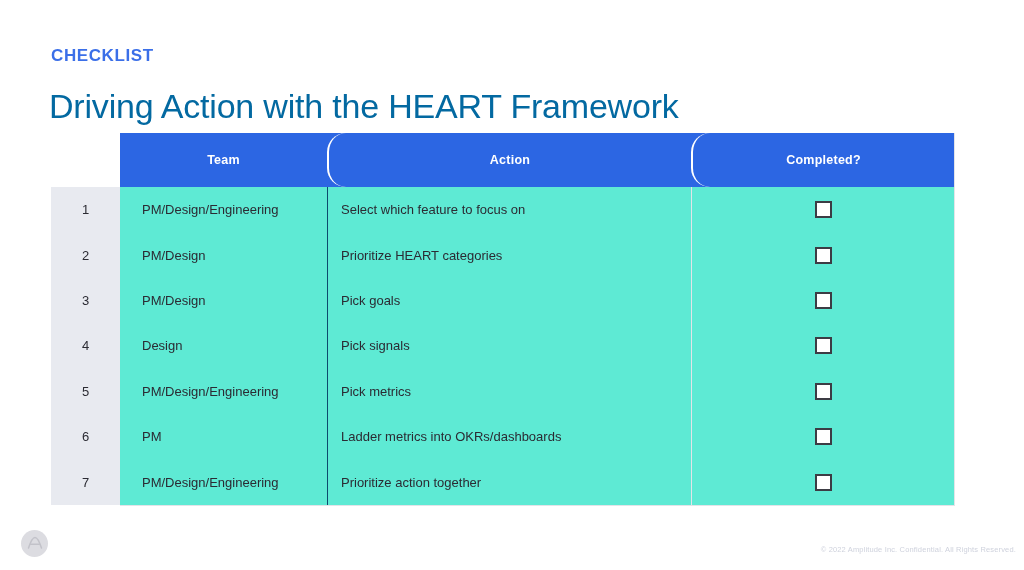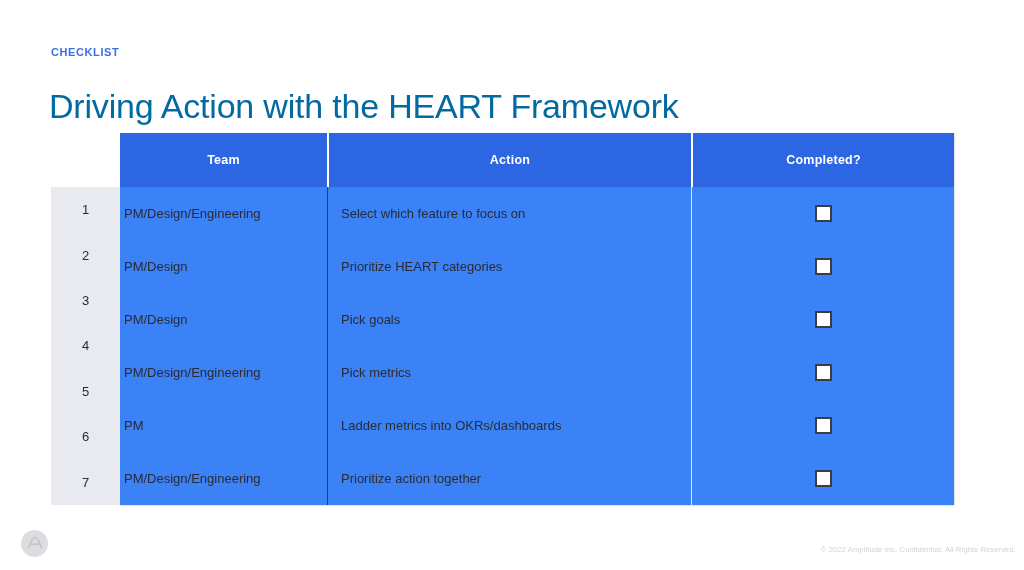--- a/index.html
+++ b/index.html
@@ -13,21 +13,21 @@
     font-family: "Liberation Sans", sans-serif;
     overflow: hidden;
     position: relative;
   }
 
   
   .eyebrow {
     position: absolute;
     left: 51px;
     top: 46px;
-    font-size: 11px;
+    font-size: 17px;
     font-weight: bold;
     letter-spacing: 0.6px;
     color: #3b6fe8;
   }
   .page-title {
     position: absolute;
     left: 49px;
     top: 64px;
     font-size: 34px;
     font-weight: 300;
@@ -65,21 +65,21 @@
     color: #2b2b33;
   }
 
   
   .grid {
     position: absolute;
     left: 69px;
     top: 0;
     right: 0;
     bottom: 0;
-    background: #3b82f6;
+    background: #5eead4;
     border-bottom: 1px solid #e3e4e8;
     border-right: 1px solid #e3e4e8;
     box-sizing: border-box;
   }
 
   .head-row {
     display: flex;
     height: 54px;
     background: #2c66e3;
   }
@@ -93,39 +93,40 @@
     letter-spacing: 0.25px;
     box-sizing: border-box;
   }
   .col-team   { width: 207px; }
   .col-action { width: 364px; }
   .col-done   { width: 263px; }
 
   .head-cell.col-action,
   .head-cell.col-done {
     border-left: 2px solid #ffffff;
+    border-radius: 19px;
   }
 
   .body-rows {
     height: 318px;
     display: flex;
     flex-direction: column;
   }
   .body-row {
     flex: 1 1 0;
     display: flex;
   }
   .cell {
     display: flex;
     align-items: center;
     box-sizing: border-box;
     font-size: 13px;
     color: #2b2b33;
   }
-  .cell.col-team   { padding-left: 4px; }
+  .cell.col-team   { padding-left: 22px; }
   .cell.col-action { padding-left: 13px; border-left: 1px solid #0c4a6e; }
   .cell.col-done   { border-left: 1px solid #e3e4e8; justify-content: center; }
 
   .checkbox {
     width: 17px;
     height: 17px;
     border: 2px solid #3c3c44;
     background: #ffffff;
     box-sizing: border-box;
   }
@@ -200,20 +201,27 @@
       </div>
 
       <div class="body-row">
         <div class="cell col-team">PM/Design</div>
         <div class="cell col-action">Pick goals</div>
         <div class="cell col-done">
           <span class="checkbox"></span>
         </div>
       </div>
 
+      <div class="body-row">
+        <div class="cell col-team">Design</div>
+        <div class="cell col-action">Pick signals</div>
+        <div class="cell col-done">
+          <span class="checkbox"></span>
+        </div>
+      </div>
 
       <div class="body-row">
         <div class="cell col-team">PM/Design/Engineering</div>
         <div class="cell col-action">Pick metrics</div>
         <div class="cell col-done">
           <span class="checkbox"></span>
         </div>
       </div>
 
       <div class="body-row">

